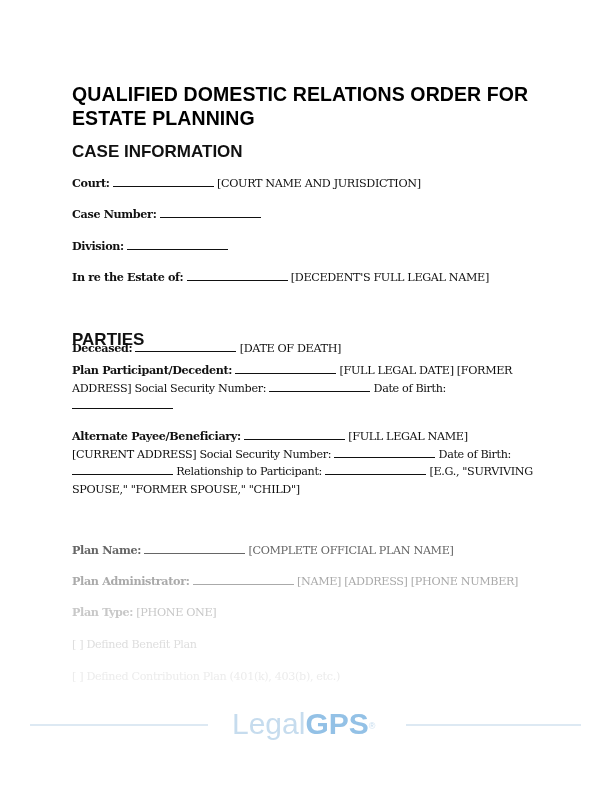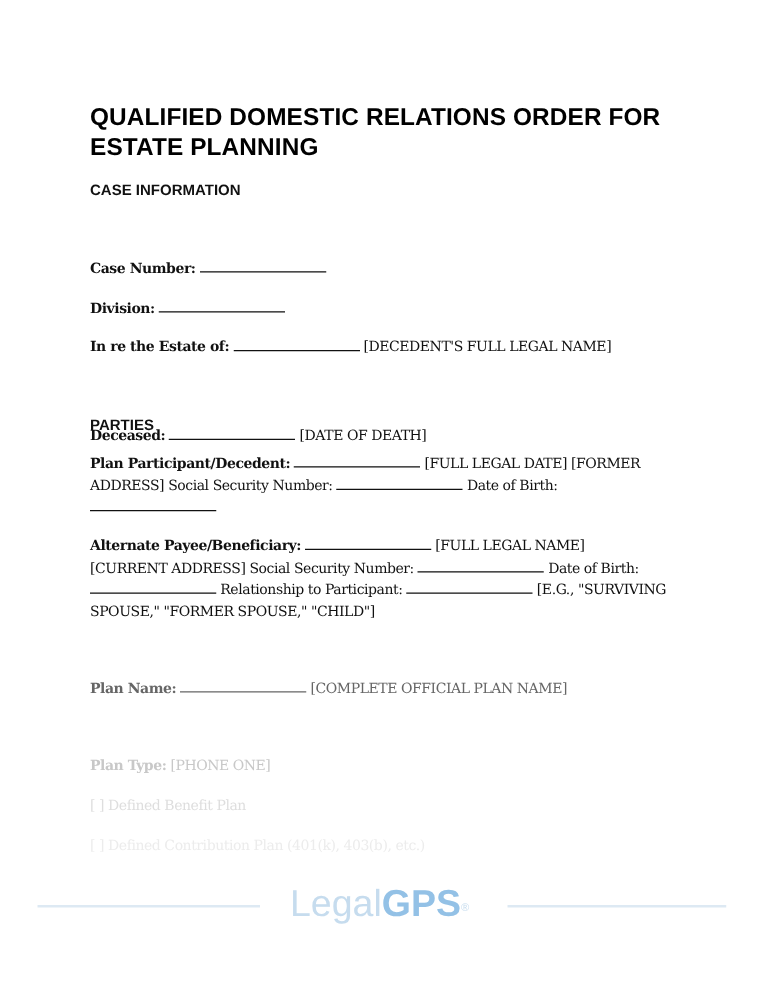--- a/index.html
+++ b/index.html
@@ -6,21 +6,21 @@
   body { width: 612px; height: 792px; background: #ffffff; position: relative; overflow: hidden; }
   .page { position: absolute; left: 0; top: 0; width: 612px; height: 760px; }
   .title {
     position: absolute; left: 72px; top: 82px; width: 480px;
     font-family: "Liberation Sans", sans-serif; font-weight: bold;
     font-size: 19.5px; line-height: 24px; color: #000; letter-spacing: 0.1px;
   }
   .h2 {
     position: absolute; left: 72px;
     font-family: "Liberation Sans", sans-serif; font-weight: bold;
-    font-size: 12px; line-height: 16px; color: #111;
+    font-size: 17px; line-height: 16px; color: #111;
   }
   .line {
     position: absolute; left: 72px; width: 475px;
     font-family: "DejaVu Serif", serif; font-size: 11.2px; line-height: 17.5px; color: #111;
     letter-spacing: -0.35px;
   }
   .line b { font-weight: bold; }
   .blank { display: inline-block; width: 100px; border-bottom: 1px solid #111; height: 11px; vertical-align: baseline; }
   .fade1 { color: #666; }
   .fade1 .blank { border-color: #666; }
@@ -40,20 +40,25 @@
 </style>
 </head>
 <body>
 
 <div class="page">
 
   <div class="title">QUALIFIED DOMESTIC RELATIONS ORDER FOR ESTATE PLANNING</div>
 
   <div class="h2" style="top:144px;">CASE INFORMATION</div>
 
+  <div class="line" style="top:175px;">
+    <b>Court:</b>
+    <span class="blank" style="width:101px;"></span>
+    <span>[COURT NAME AND JURISDICTION]</span>
+  </div>
 
   <div class="line" style="top:206px;">
     <b>Case Number:</b>
     <span class="blank" style="width:101px;"></span>
   </div>
 
   <div class="line" style="top:238px;">
     <b>Division:</b>
     <span class="blank" style="width:101px;"></span>
   </div>
@@ -96,20 +101,25 @@
     <span>SPOUSE," "FORMER SPOUSE," "CHILD"]</span>
   </div>
 
 
   <div class="line fade1" style="top:542px;">
     <b>Plan Name:</b>
     <span class="blank" style="width:101px;"></span>
     <span>[COMPLETE OFFICIAL PLAN NAME]</span>
   </div>
 
+  <div class="line fade2" style="top:573px;">
+    <b>Plan Administrator:</b>
+    <span class="blank" style="width:101px;"></span>
+    <span>[NAME] [ADDRESS] [PHONE NUMBER]</span>
+  </div>
 
   <div class="line fade3" style="top:604px;">
     <b>Plan Type:</b>
     <span>[PHONE ONE]</span>
   </div>
 
   <div class="line fade4" style="top:636px;">[ ] Defined Benefit Plan</div>
 
   <div class="line fade5" style="top:668px;">[ ] Defined Contribution Plan (401(k), 403(b), etc.)</div>
 

